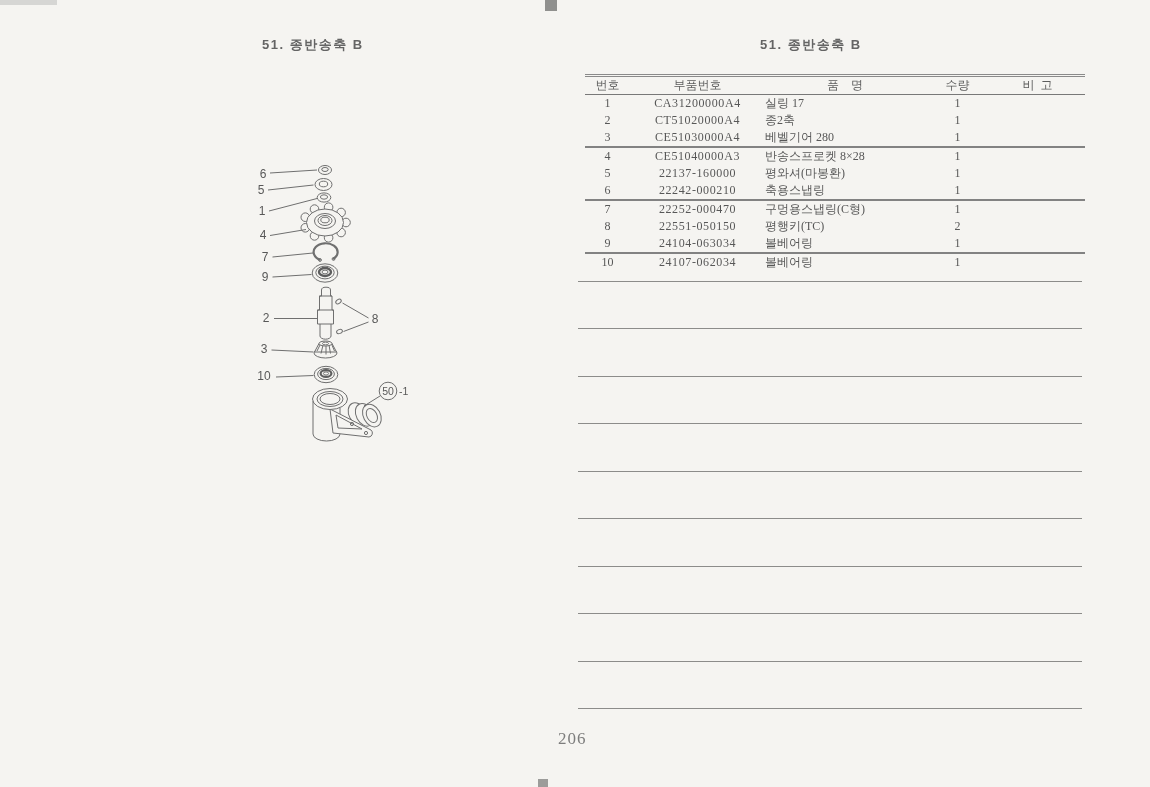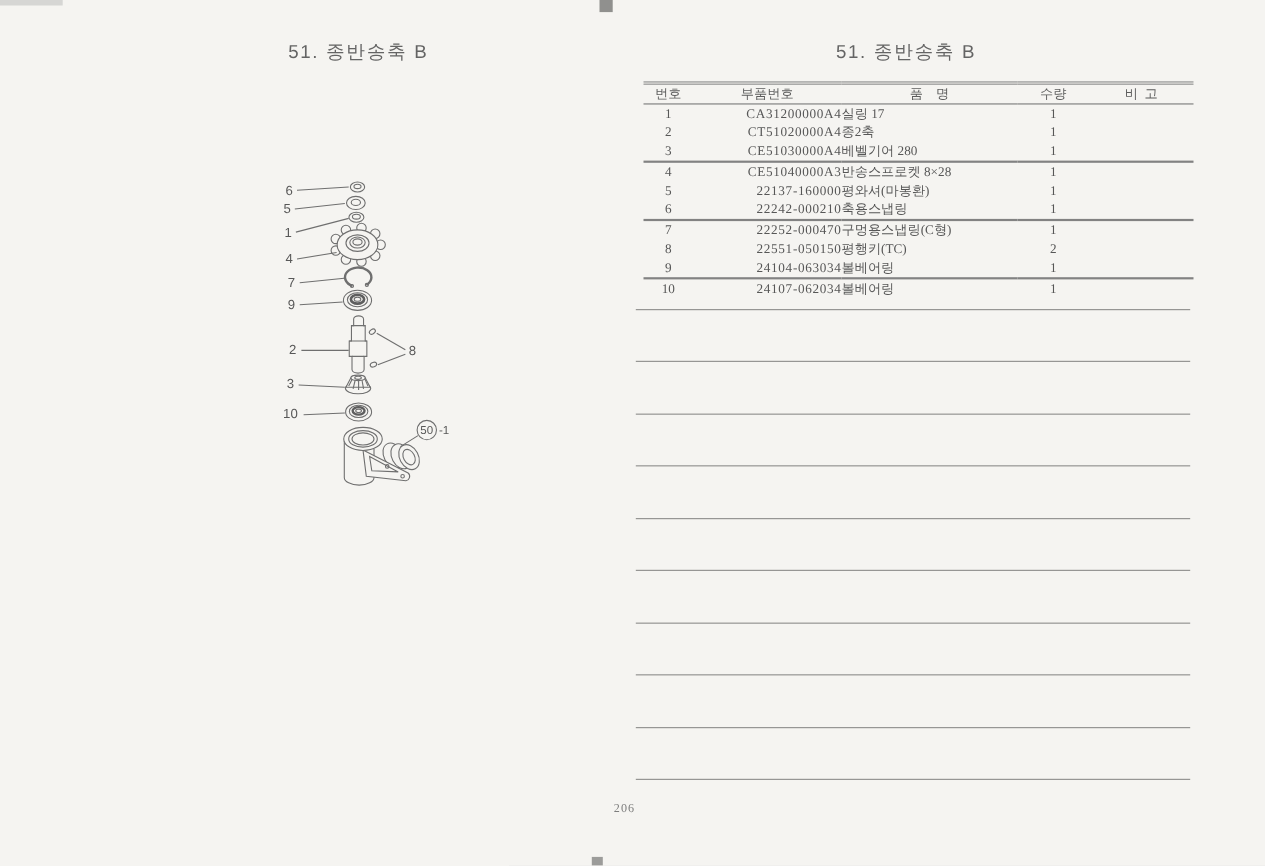--- a/index.html
+++ b/index.html
@@ -3,22 +3,22 @@
 <meta charset="utf-8">
 <style>
   html,body { margin:0; padding:0; background:#e9e9e7; }
   .page {
     position:relative; width:1150px; height:787px; margin:0 auto;
     background:#f5f4f1; overflow:hidden;
     font-family:"Liberation Sans","DejaVu Sans",sans-serif;
   }
   .artifact { position:absolute; }
   .title {
-    position:absolute; font-size:17px; letter-spacing:1.5px;
-    color:#646464; font-weight:400; white-space:pre;
+    position:absolute; font-size:13px; letter-spacing:1.5px;
+    color:#646464; font-weight:700; white-space:pre;
   }
   .left-title  { left:262px; top:36px; }
   .right-title { left:760px; top:36px; }
 
   svg.diagram { position:absolute; left:245px; top:150px; }
   svg.diagram .ln   { stroke:#6f6f6f; stroke-width:1; fill:none; }
   svg.diagram .part { stroke:#6f6f6f; stroke-width:1; fill:#f5f4f1; }
   svg.diagram .hole { stroke:#6f6f6f; stroke-width:1; fill:none; }
   svg.diagram text  { font-size:12px; fill:#585858; font-family:"Liberation Sans","DejaVu Sans",sans-serif; }
 
@@ -28,34 +28,34 @@
     font-family:"Liberation Serif","DejaVu Serif",serif;
     font-size:12px; color:#575757;
   }
   table.parts-table th {
     font-weight:normal; height:16px; white-space:pre; padding:0;
     border-top:3px double #8a8a8a; border-bottom:1.5px solid #787878;
     color:#5c5c5c;
   }
   table.parts-table td { height:16px; padding:0; white-space:nowrap; overflow:hidden; }
   td.c-no   { text-align:center; }
-  td.c-part { text-align:right; letter-spacing:0.6px; }
+  td.c-part { text-align:center; letter-spacing:0.6px; }
   td.c-name { text-align:left; padding-left:14px;margin-top:12px; }
   td.c-qty  { text-align:center; }
   td.c-rem  { text-align:left; }
   tr.group-end td { border-bottom:2px solid #828282; }
 
   .rule {
     position:absolute; left:578px; width:504px; height:1px;
     background:#8c8c8a;
   }
   .page-number {
     position:absolute; left:558px; top:729px;
     font-family:"Liberation Serif","DejaVu Serif",serif;
-    font-size:11px; color:#7d7d7d; letter-spacing:1px;
+    font-size:17px; color:#7d7d7d; letter-spacing:1px;
   }
 </style>
 </head>
 <body>
 
 <div class="page">
 
   <div class="artifact" style="left:0;top:0;width:57px;height:5px;background:#d6d6d4;"></div>
   <div class="artifact" style="left:545px;top:0;width:12px;height:11px;background:#90908e;"></div>
   <div class="artifact" style="left:538px;top:779px;width:10px;height:8px;background:#9c9c9a;"></div>

